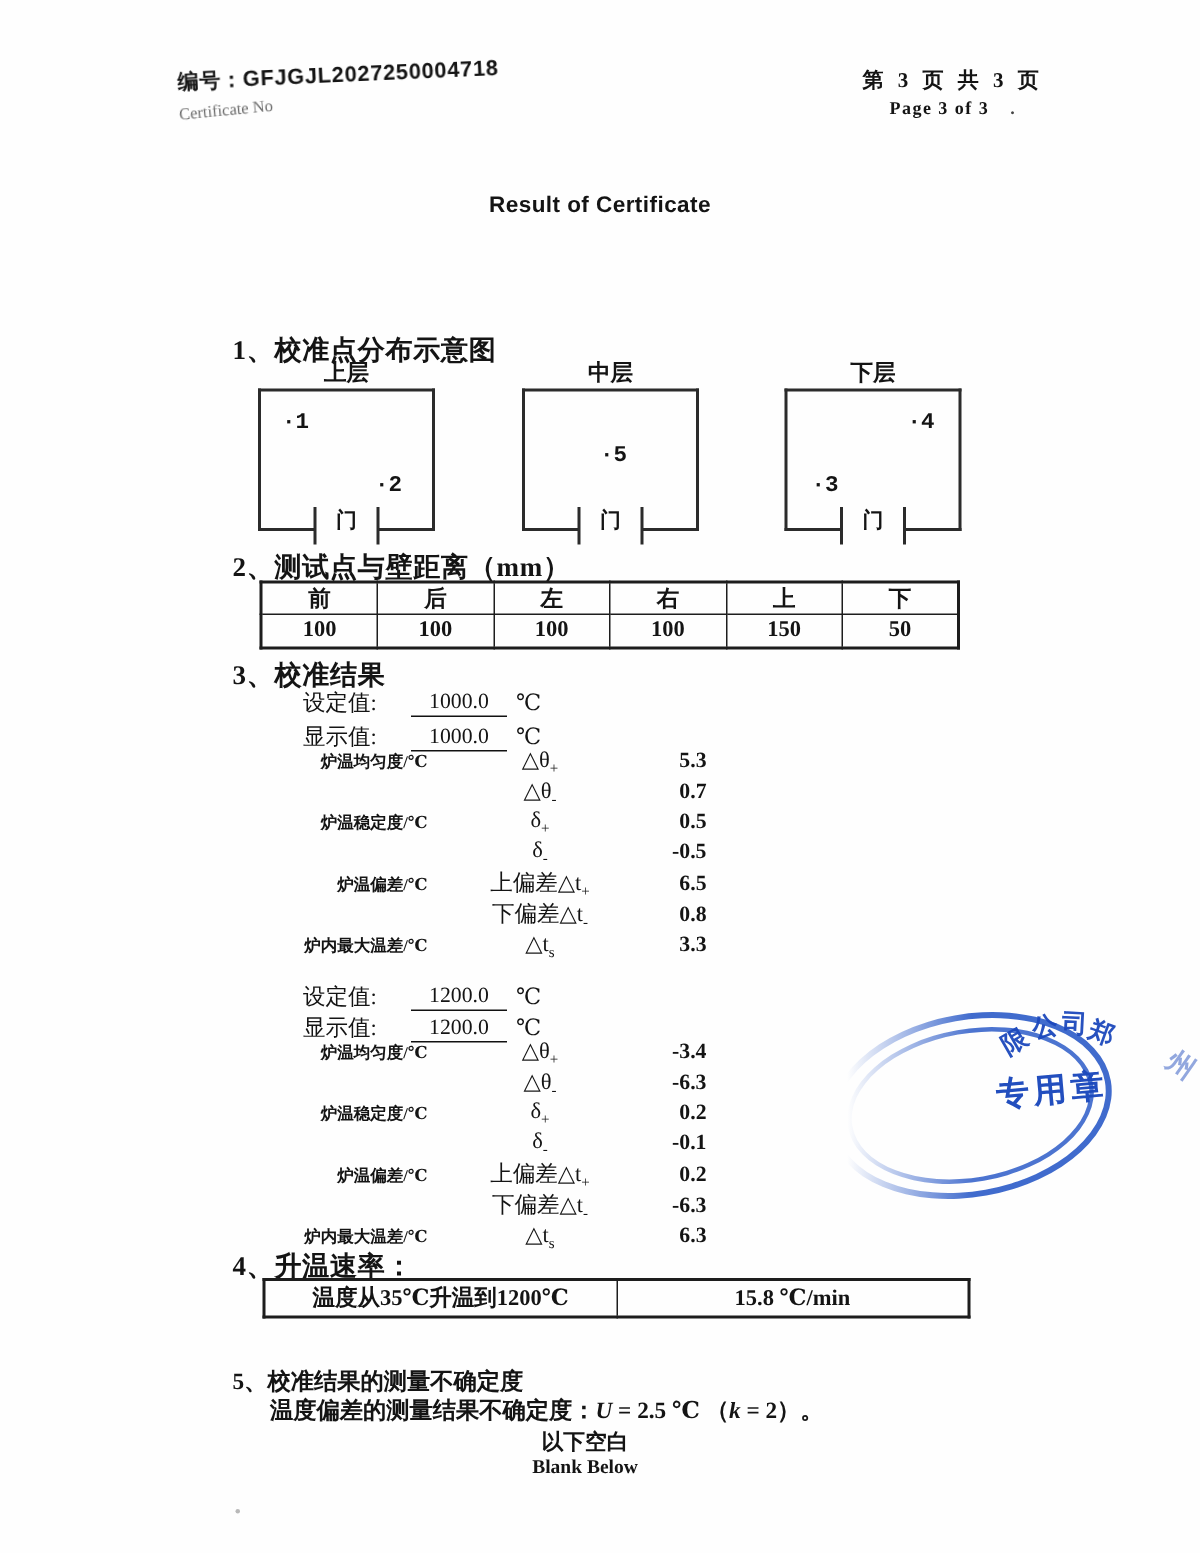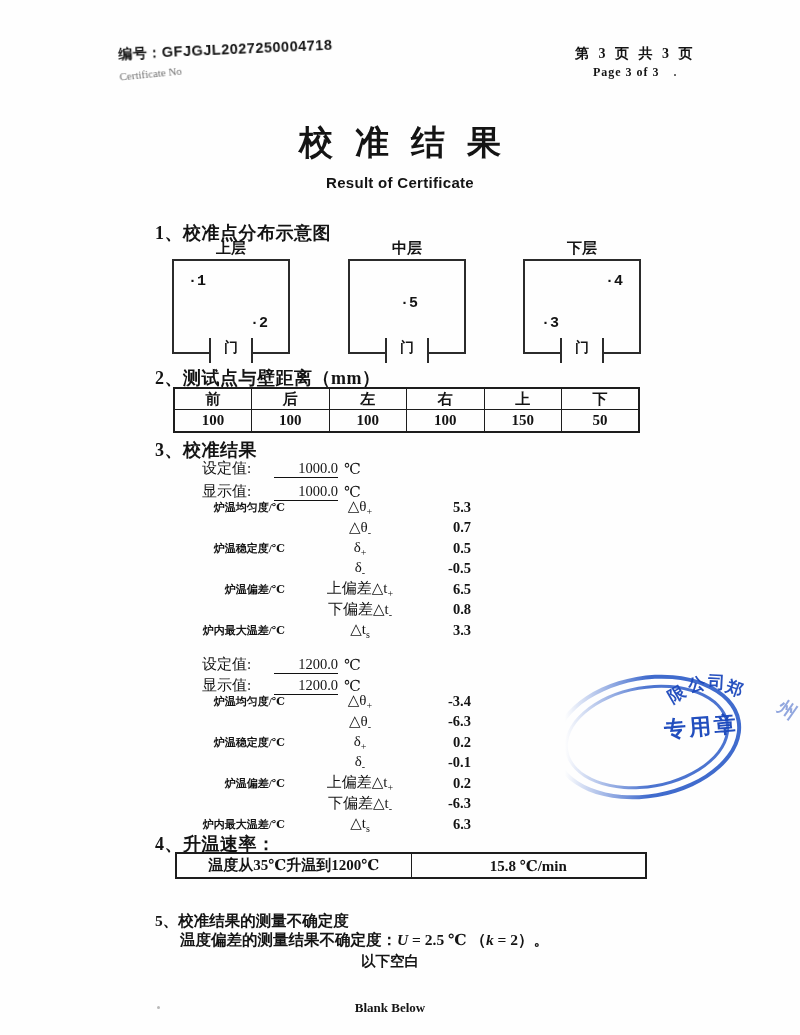--- a/index.html
+++ b/index.html
@@ -43,35 +43,35 @@
   .tbl{border:2px solid #1d1d1d;}
   .tbl th,.tbl td{border:1px solid #1d1d1d;text-align:center;font-weight:600;
     font-size:15px;padding:0;}
   #table1{left:173px;top:387px;width:467px;}
   #table1 th{height:20px;} #table1 td{height:21px;}
   #table2{left:175px;top:852px;width:472px;}
   #table2 th{height:22px;} #table2 td{height:23px;}
   
   .setline{position:absolute;left:202px;display:flex;align-items:flex-end;font-size:15px;font-weight:400;}
   .setline .lab{width:58px;}
-  .uval{display:inline-block;width:64px;text-align:right;border-bottom:1.6px solid #111;
+  .uval{display:inline-block;width:64px;text-align:center;border-bottom:1.6px solid #111;
     margin-left:14px;font-size:14.5px;line-height:17px;}
   .unit{margin-left:6px;}
   .rows3{position:absolute;left:125px;width:370px;}
   .r3{display:grid;grid-template-columns:160px 150px 36px;height:20.5px;align-items:center;}
   .r3l{text-align:right;font-size:11px;font-weight:600;}
   .r3s{text-align:center;font-size:15px;}
   .r3s sub{font-size:10px;}
   .r3v{text-align:right;font-size:14.5px;font-weight:600;}
   
   .s5line1{position:absolute;left:155px;top:911px;font-size:15.5px;font-weight:600;}
   .s5line2{position:absolute;left:180px;top:930px;font-size:15.5px;font-weight:600;}
   .mvar{font-style:italic;font-family:"Liberation Serif",serif;font-weight:600;}
   .blank-cn{position:absolute;top:952px;left:0;width:780px;text-align:center;font-size:14.5px;font-weight:600;}
-  .blank-en{position:absolute;top:1000px;left:0;width:780px;text-align:center;font-size:13px;font-weight:700;}
+  .blank-en{position:absolute;top:970px;left:0;width:780px;text-align:center;font-size:13px;font-weight:700;}
   
   .stamp{position:absolute;left:520px;top:650px;width:280px;height:165px;pointer-events:none;}
   .st-ring{position:absolute;border-radius:50%;box-sizing:border-box;}
   .st-outer{left:32px;top:26px;width:190px;height:122px;border:4px solid rgba(37,86,198,.88);transform:rotate(-10deg);}
   .st-inner{left:44px;top:36px;width:166px;height:102px;border:3px solid rgba(37,86,198,.82);transform:rotate(-10deg);}
   .st-fade{position:absolute;left:0;top:0;width:128px;height:165px;
     background:linear-gradient(to right,#fefefe 35%,rgba(254,254,254,0));}
   .st-char{position:absolute;color:rgba(27,72,188,.95);font-weight:700;font-size:17px;
     font-family:"Liberation Sans","DejaVu Sans",sans-serif;line-height:17px;}
   .st-center{position:absolute;left:144px;top:62px;font-size:22px;letter-spacing:3px;
@@ -95,21 +95,20 @@
     <div class="hdr-en">Certificate No</div>
   </div>
   <div class="hdr-right">
     <div class="hdr-page-cn">第 3 页  共 3 页</div>
     <div class="hdr-page-en">
       <span>Page 3 of 3</span><span class="dot">.</span>
     </div>
   </div>
 
   <div class="title-wrap">
-    <div class="title-cn">校准结果</div>
     <div class="title-en">Result of Certificate</div>
   </div>
 
   <div class="sec-head" style="left:155px;top:221px;">1、校准点分布示意图</div>
 
   <div class="diagram" style="left:172px;top:242px;">
     <div class="layer-label">上层</div>
     <div class="furnace-box">
       <span class="pt" style="left:14px;top:14px;">·1</span>
       <span class="pt" style="left:76px;top:56px;">·2</span>

